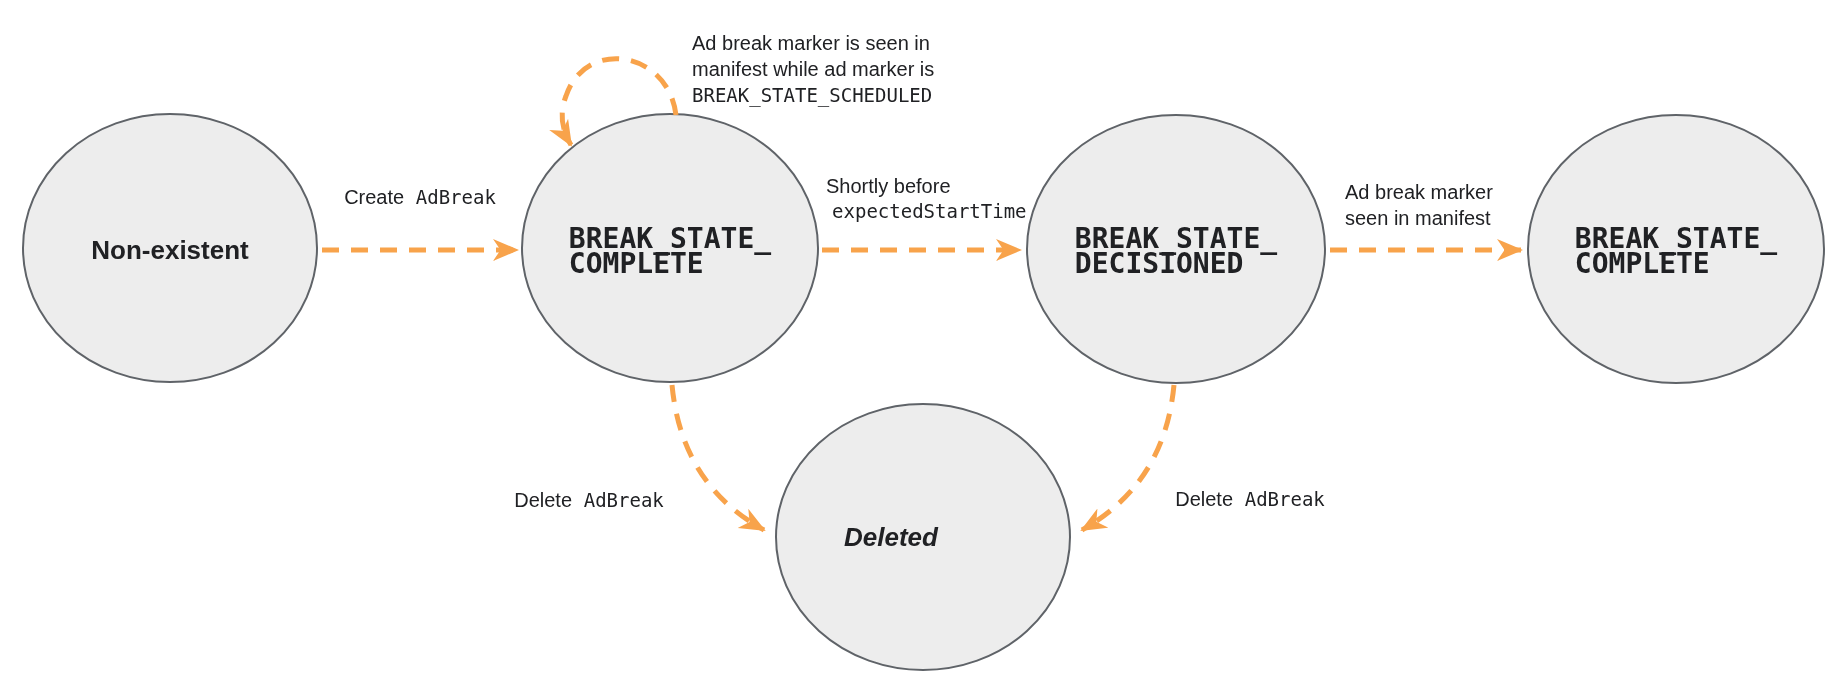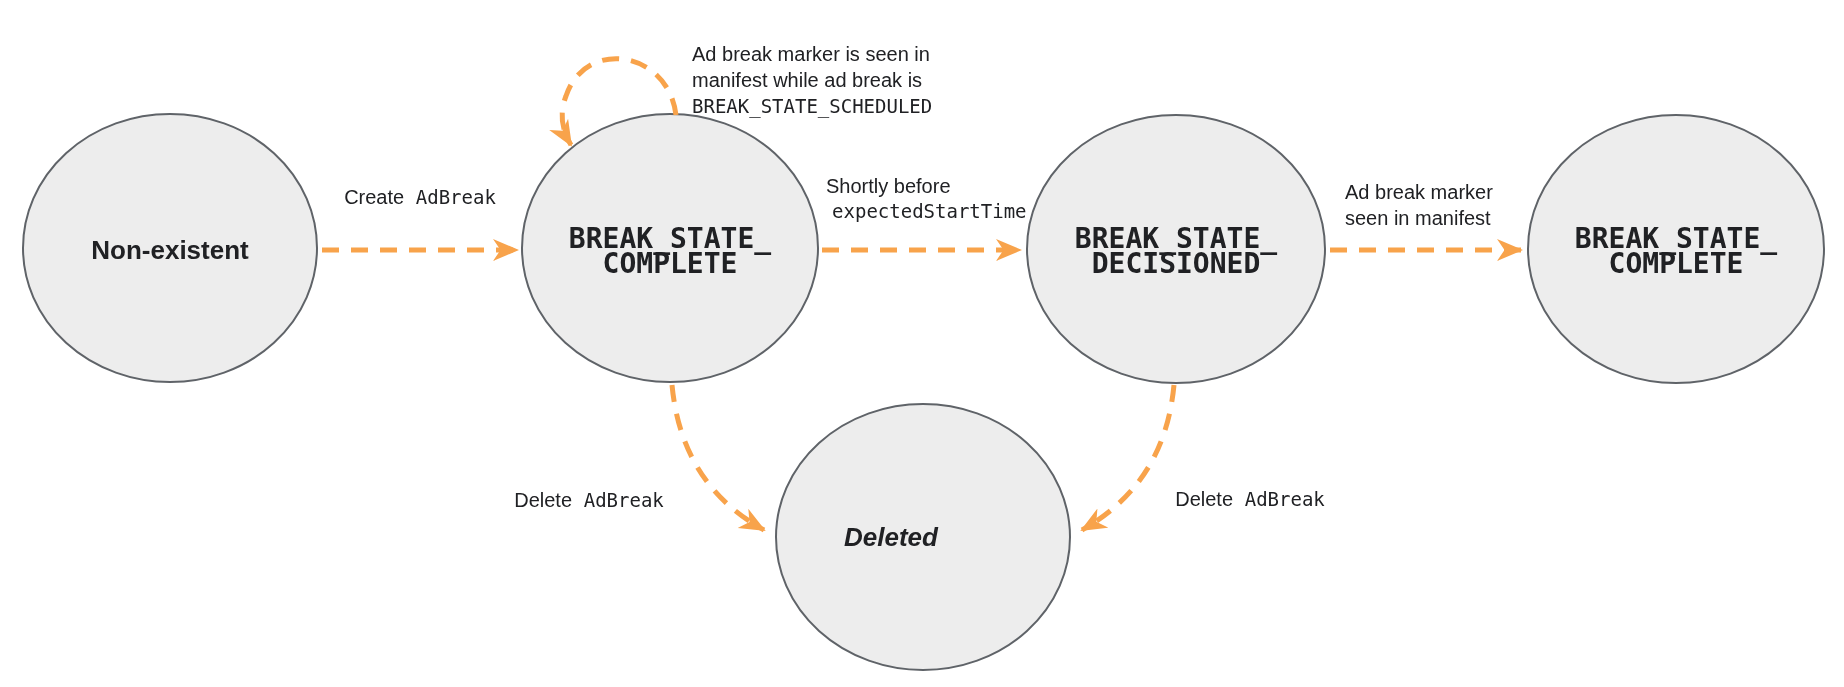--- a/index.html
+++ b/index.html
@@ -11,21 +11,20 @@
     font-family: "Liberation Sans", sans-serif;
     color: #202124;
     overflow: hidden;
   }
   .diagram-svg { position: absolute; left: 0; top: 0; }
 
   
   .state-label {
     position: absolute;
     transform: translate(-50%, -50%);
-    text-align: center;
     font-weight: 700;
     white-space: nowrap;
   }
   .state-label.sans { font-size: 26px; }
   .state-label.mono {
     font-family: "DejaVu Sans Mono", monospace;
     font-size: 28px;
     line-height: 25px;
   }
 
@@ -88,23 +87,23 @@
     <div>COMPLETE</div>
   </div>
 
   <div class="state-label sans" style="left:891px; top:537px;font-style:italic;">Deleted</div>
 
   <div class="elabel centered" style="left:420px; top:197px;">
     <span class="txt">Create</span>
     <span class="code">AdBreak</span>
   </div>
 
-  <div class="elabel" style="left:692px; top:30px;margin-top:11px;">
+  <div class="elabel" style="left:692px; top:30px;">
     <div>Ad break marker is seen in</div>
-    <div>manifest while ad break is</div>
+    <div>manifest while ad marker is</div>
     <div class="code">BREAK_STATE_SCHEDULED</div>
   </div>
 
   <div class="elabel" style="left:826px; top:174px; line-height:25px;">
     <div class="txt">Shortly before</div>
     <div class="code">expectedStartTime</div>
   </div>
 
   <div class="elabel" style="left:1345px; top:179px;">
     <div>Ad break marker</div>

